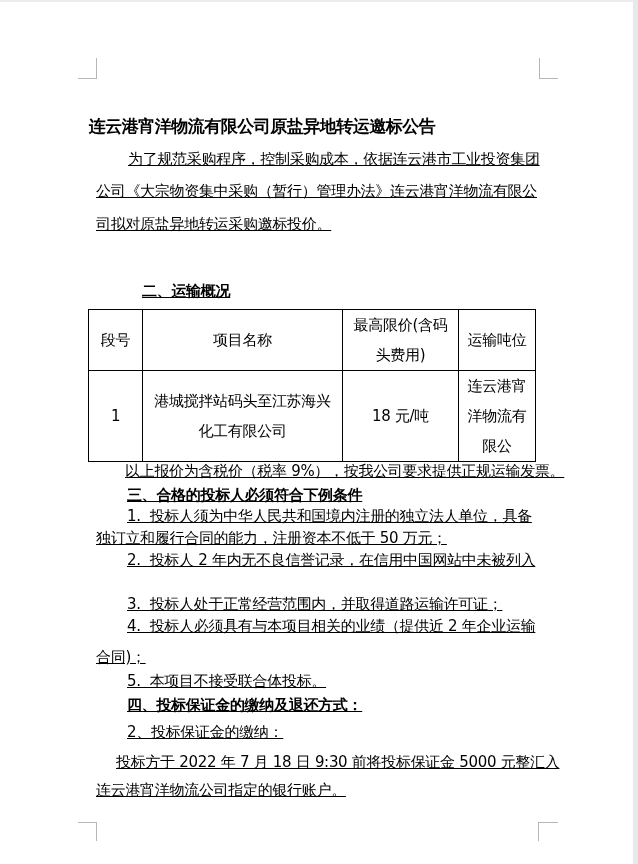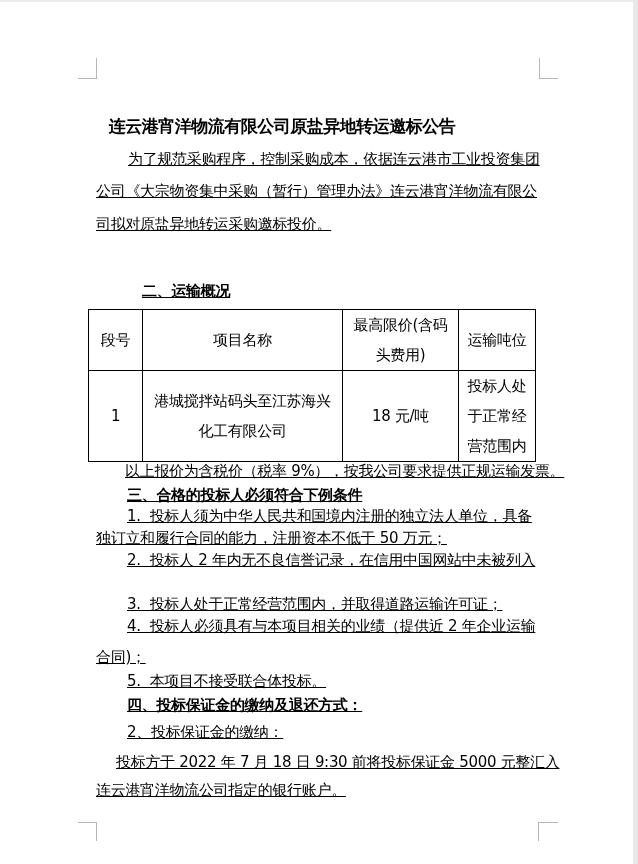--- a/index.html
+++ b/index.html
@@ -45,21 +45,20 @@
   }
   .bold { font-weight: bold; }
   .doc-title {
     position: absolute;
     left: 0; top: 115px; width: 524px;
     text-align: center;
     font-size: 17px;
     font-weight: bold;
     letter-spacing: -0.5px;
     white-space: pre;
-    padding-left: 20px;
   }
   .grammar-mark {
     text-decoration: underline;
     text-decoration-style: wavy;
     text-decoration-color: #3a6fd8;
     text-decoration-thickness: 1px;
   }
   .url {
     font-family: "DejaVu Sans Mono", "Liberation Mono", monospace;
     font-size: 13.5px;
@@ -118,21 +117,21 @@
         <tr class="hrow">
       <td>段号</td>
       <td>项目名称</td>
       <td>最高限价(含码头费用)</td>
       <td>运输吨位</td>
     </tr>
     <tr class="drow">
       <td>1</td>
       <td>港城搅拌站码头至江苏海兴化工有限公司</td>
       <td>18 元/吨</td>
-      <td>投标人处于正常经营范围内</td>
+      <td>连云港宵洋物流有限公</td>
     </tr>
   </tbody>
     </table>
 
   <div class="line" style="left:125px; top:462px;">以上报价为含税价（税率 9%），按我公司要求提供正规运输发票。</div>
 
   <div class="line bold" style="left:127px; top:486px;">三、合格的投标人必须符合下例条件</div>
 
   <div class="line" style="left:127px; top:507px;">1.  投标人须为中华人民共和国境内注册的独立法人单位，具备</div>
   <div class="line" style="left:96px;  top:529px;">独订立和履行合同的能力，注册资本不低于 50 万元；</div>

